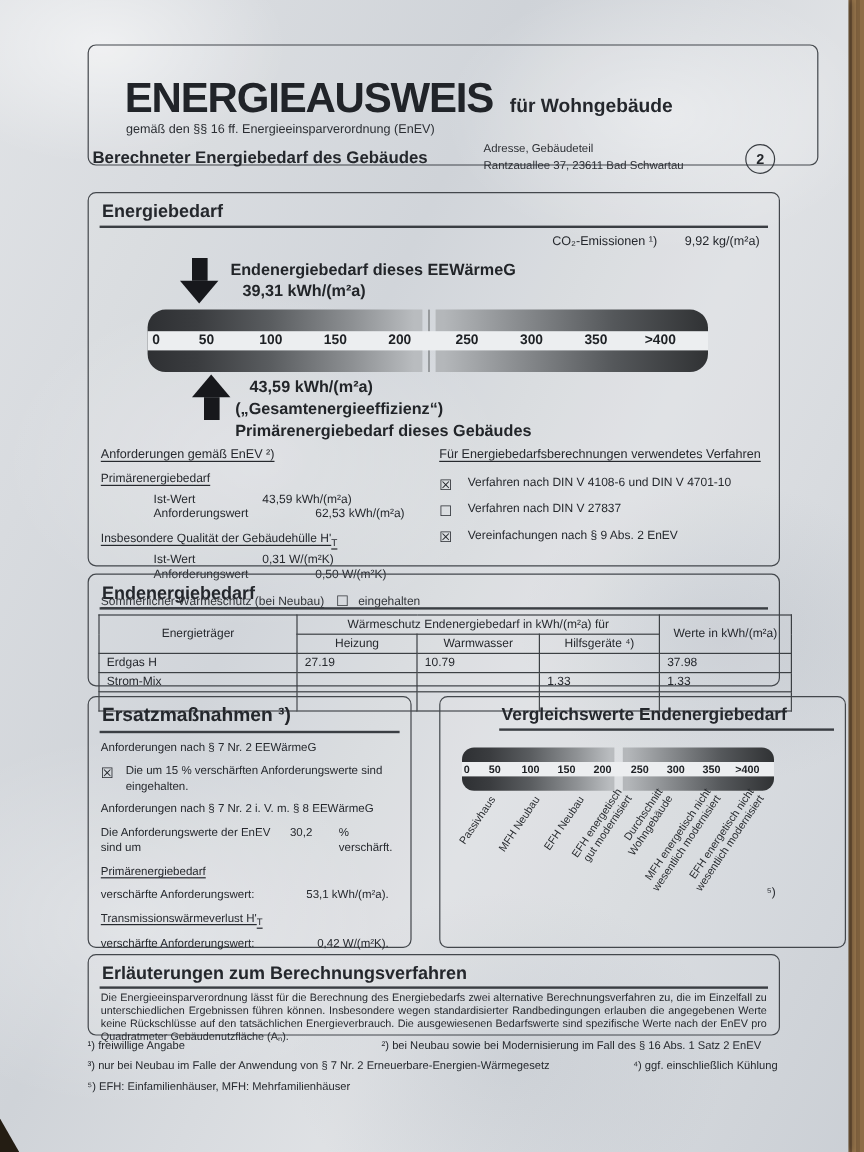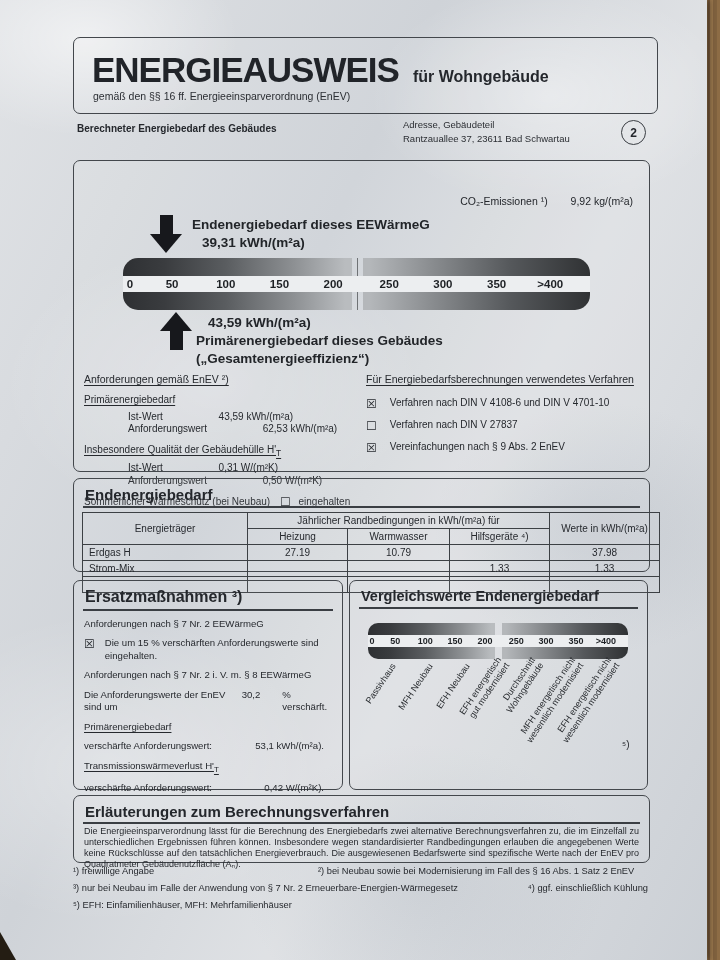--- a/index.html
+++ b/index.html
@@ -19,29 +19,29 @@
       linear-gradient(115deg, rgba(255,255,255,.25) 0%, rgba(175,183,193,.18) 38%, rgba(255,255,255,.22) 62%, rgba(160,170,182,.2) 100%);}
   .corner-sliver{position:absolute;left:0;bottom:0;width:16px;height:28px;background:#241d13;
     clip-path:polygon(0 0,0 100%,100% 100%);}
   .box{position:absolute;border:1.7px solid #43474c;border-radius:7px;background:rgba(255,255,255,.06);}
   .section-head{margin:5px 9px 0;border-bottom:2px solid #3a3e43;padding:2px 2px 3px;
     font-weight:bold;color:#24272c;}
   .u{text-decoration:underline;text-underline-offset:2px;}
   .b{font-weight:normal;}
 
   
-  .header-box{left:73px;top:37px;width:575px;height:67px;padding:4px;}
+  .header-box{left:73px;top:37px;width:575px;height:67px;padding:16px;}
   .title-row{display:flex;align-items:baseline;padding:10px 14px 0;}
   .main-title{font-size:35px;font-weight:bold;letter-spacing:-1px;color:#212429;line-height:1;}
   .title-suffix{font-size:16px;font-weight:bold;margin-left:14px;color:#24272c;}
   .regulation{font-size:10.5px;color:#2b2e33;padding:3px 15px 0;}
 
   
   .subheader{position:absolute;left:73px;top:112px;width:575px;height:41px;}
-  .subheader-title{position:absolute;left:4px;top:11px;font-size:10px;font-weight:bold;color:#24272c;}
+  .subheader-title{position:absolute;left:4px;top:11px;font-size:14px;font-weight:bold;color:#24272c;}
   .address-block{position:absolute;left:330px;top:6px;font-size:9.5px;color:#2b2e33;line-height:1.45;}
   .page-circle{position:absolute;right:2px;top:8px;width:23px;height:23px;border:1.6px solid #3a3e43;
     border-radius:50%;display:flex;align-items:center;justify-content:center;font-size:12px;font-weight:bold;color:#24272c;}
 
   
   .energie-box{left:73px;top:160px;width:575px;height:310px;}
   .energie-box .section-head{font-size:15px;}
   .co2-line{position:absolute;right:16px;top:34px;font-size:10.5px;color:#24272c;}
   .co2-line .val{margin-left:20px;}
 
@@ -89,33 +89,33 @@
   .verf-col .title{font-size:10.5px;margin-bottom:12px;}
   .verf-col .item{display:flex;gap:8px;margin-bottom:10px;align-items:flex-start;}
 
   
   .endtab-box{left:73px;top:478px;width:575px;height:92px;}
   .endtab-box .section-head{font-size:15px;margin-bottom:4px;}
   table.endtab{border-collapse:collapse;width:557px;margin:0 8px;table-layout:fixed;}
   table.endtab th, table.endtab td{border:1.2px solid #3c4044;font-weight:normal;
     font-size:10px;color:#26292e;padding:1px 6px;height:13px;}
   table.endtab th{text-align:center;}
-  table.endtab td{text-align:center;}
+  table.endtab td{text-align:left;}
   table.endtab td.left{text-align:left;}
 
   
   .ersatz-box{left:73px;top:580px;width:268px;height:208px;}
   .ersatz-box .section-head{font-size:16px;}
   .ersatz-content{padding:7px 10px 0;font-size:9.6px;color:#26292e;line-height:1.3;}
   .ersatz-content .mb{margin-bottom:7px;}
   .ersatz-content .flexline{display:flex;align-items:baseline;}
   .ersatz-content .flexline .v{margin-left:auto;margin-right:22px;}
   .ersatz-content .cbline{display:flex;gap:5px;margin-bottom:7px;}
 
-  .vgl-box{left:349px;top:580px;width:297px;height:208px;overflow:visible;}
+  .vgl-box{left:366px;top:580px;width:297px;height:208px;overflow:visible;padding-left:40px;}
   .vgl-box .section-head{font-size:14.5px;}
   .vxl{position:absolute;top:86px;width:0;height:0;}
   .vxl span{position:absolute;right:0;bottom:0;display:block;width:112px;text-align:right;
     white-space:pre-line;font-size:9px;line-height:1.15;color:#2a2d31;
     transform:rotate(-56deg);transform-origin:right bottom;}
   .vgl-foot{position:absolute;left:272px;top:158px;font-size:10px;color:#26292e;}
 
   
   .erl-box{left:73px;top:795px;width:575px;height:66px;}
   .erl-box .section-head{font-size:15px;padding-bottom:2px;}
@@ -141,20 +141,21 @@
     <div class="subheader">
       <div class="subheader-title">Berechneter Energiebedarf des Gebäudes</div>
       <div class="address-block">
         <div>Adresse, Gebäudeteil</div>
         <div>Rantzauallee 37, 23611 Bad Schwartau</div>
       </div>
       <div class="page-circle">2</div>
     </div>
 
     <div class="box energie-box">
+      <div class="section-head">Energiebedarf</div>
 
       <div class="co2-line">
         <span>CO₂-Emissionen ¹)</span>
         <span class="val">9,92 kg/(m²a)</span>
       </div>
 
       <div class="arrow arrow-down">
         <div class="stem"></div>
           <div class="head-down"></div>
       </div>
@@ -178,22 +179,22 @@
         <span class="tick t7">350</span>
         <span class="tick t8">&gt;400</span>
       </div>
 
       <div class="arrow arrow-up">
         <div class="head-up"></div>
           <div class="stem"></div>
       </div>
       <div class="primaer-labels">
         <div class="l1">43,59 kWh/(m²a)</div>
+        <div>(„Gesamtenergieeffizienz“)</div>
         <div>Primärenergiebedarf dieses Gebäudes</div>
-        <div>(„Gesamtenergieeffizienz“)</div>
       </div>
 
       <div class="anf-col">
         <div class="title b u">Anforderungen gemäß EnEV ²)</div>
         <div class="row u">Primärenergiebedarf</div>
         <div class="vals">
           <span>Ist-Wert</span>
           <span>43,59 kWh/(m²a)</span>
           <span>Anforderungswert</span>
           <span>62,53 kWh/(m²a)</span>
@@ -235,21 +236,21 @@
         <colgroup>
             <col style="width:165px">
             <col style="width:100px">
             <col style="width:102px">
             <col style="width:100px">
             <col style="width:110px">
           </colgroup>
         <thead>
           <tr>
             <th rowspan="2">Energieträger</th>
-            <th colspan="3">Jährlicher Randbedingungen in kWh/(m²a) für</th>
+            <th colspan="3">Wärmeschutz Endenergiebedarf in kWh/(m²a) für</th>
             <th rowspan="2">Werte in kWh/(m²a)</th>
           </tr>
           <tr>
             <th>Heizung</th>
             <th>Warmwasser</th>
             <th>Hilfsgeräte ⁴)</th>
           </tr>
         </thead>
         <tbody>
           <tr>

